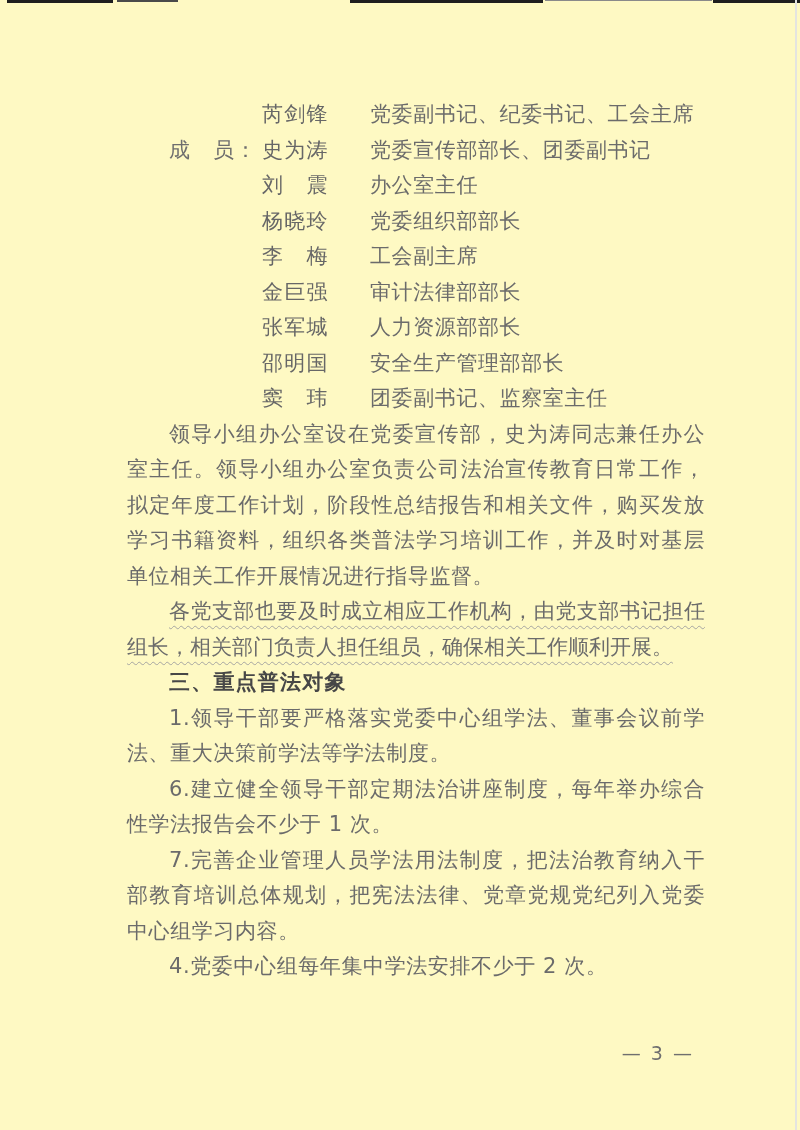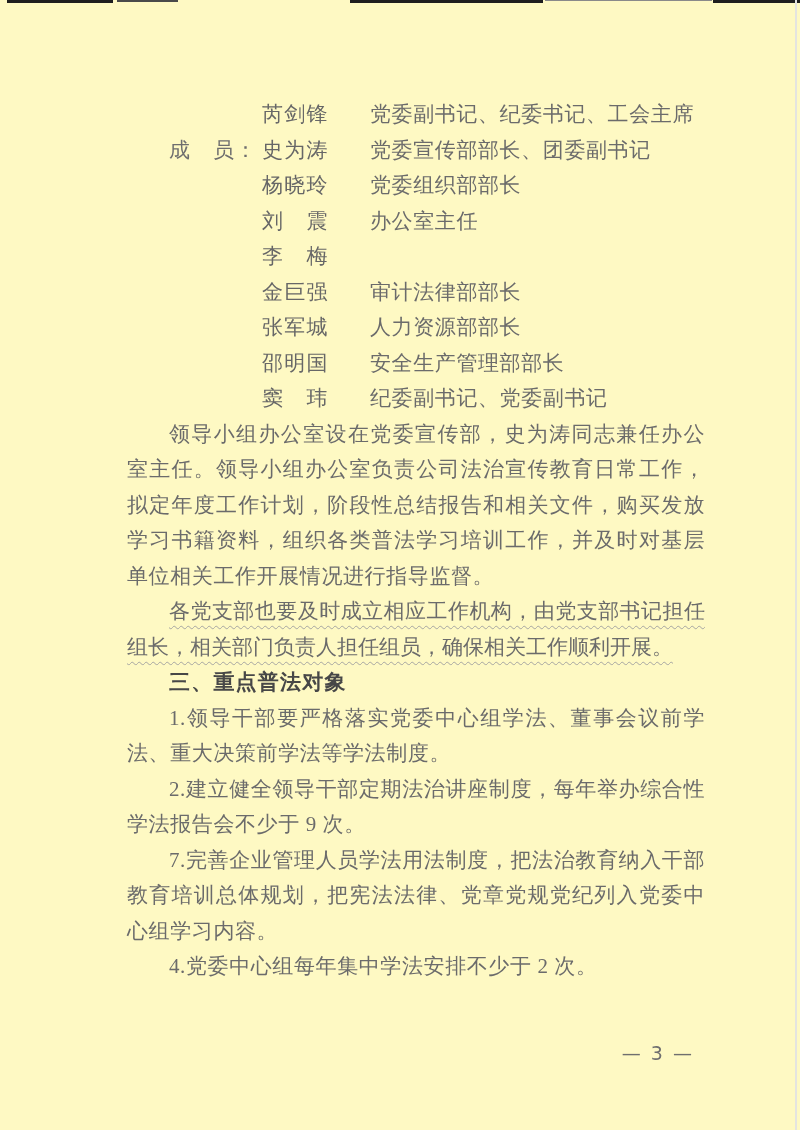--- a/index.html
+++ b/index.html
@@ -23,21 +23,21 @@
 
   .content{
     position:absolute;
     left:127px;top:97px;
     width:578px;
     font-size:21px;
     line-height:35.5px;
     letter-spacing:0.6px;
     text-align:justify;
   }
-  .content p{margin:0;text-indent:2em;font-family:Liberation Serif, serif;}
+  .content p{margin:0;text-indent:2em;}
 
   
   .member-list{width:100%;}
   .mrow{display:flex;height:35.5px;white-space:nowrap;}
   .mlabel{flex:0 0 135px;box-sizing:border-box;padding-left:42px;letter-spacing:1px;color:#6e6e6e;}
   .mname{flex:0 0 66px;text-align:justify;text-align-last:justify;color:#676767;}
   .mtitle{margin-left:42px;color:#6b6b6b;}
 
   .p2{letter-spacing:0;}
   .wavy{
@@ -78,63 +78,64 @@
         <div class="mname">芮剑锋</div>
         <div class="mtitle">党委副书记、纪委书记、工会主席</div>
       </div>
       <div class="mrow">
         <div class="mlabel">成　员：</div>
         <div class="mname">史为涛</div>
         <div class="mtitle">党委宣传部部长、团委副书记</div>
       </div>
       <div class="mrow">
         <div class="mlabel"></div>
+        <div class="mname">刘　震</div>
+        <div class="mtitle">办公室主任</div>
+      </div>
+      <div class="mrow">
+        <div class="mlabel"></div>
         <div class="mname">杨晓玲</div>
         <div class="mtitle">党委组织部部长</div>
       </div>
       <div class="mrow">
         <div class="mlabel"></div>
-        <div class="mname">刘　震</div>
-        <div class="mtitle">办公室主任</div>
-      </div>
-      <div class="mrow">
-        <div class="mlabel"></div>
         <div class="mname">李　梅</div>
+        <div class="mtitle">工会副主席</div>
       </div>
       <div class="mrow">
         <div class="mlabel"></div>
         <div class="mname">金巨强</div>
         <div class="mtitle">审计法律部部长</div>
       </div>
       <div class="mrow">
         <div class="mlabel"></div>
         <div class="mname">张军城</div>
         <div class="mtitle">人力资源部部长</div>
       </div>
       <div class="mrow">
         <div class="mlabel"></div>
         <div class="mname">邵明国</div>
         <div class="mtitle">安全生产管理部部长</div>
       </div>
       <div class="mrow">
         <div class="mlabel"></div>
         <div class="mname">窦　玮</div>
-        <div class="mtitle">纪委副书记、党委副书记</div>
+        <div class="mtitle">团委副书记、监察室主任</div>
       </div>
     </div>
 
     <p class="p1">领导小组办公室设在党委宣传部，史为涛同志兼任办公室主任。领导小组办公室负责公司法治宣传教育日常工作，拟定年度工作计划，阶段性总结报告和相关文件，购买发放学习书籍资料，组织各类普法学习培训工作，并及时对基层单位相关工作开展情况进行指导监督。</p>
 
     <p class="p2"><span class="wavy">各党支部也要及时成立相应工作机构，由党支部书记担任组长，相关部门负责人担任组员，确保相关工作顺利开展。</span></p>
 
     <p class="heading">三、重点普法对象</p>
 
 
     <p class="item">1.领导干部要严格落实党委中心组学法、董事会议前学法、重大决策前学法等学法制度。</p>
-    <p class="item">2.建立健全领导干部定期法治讲座制度，每年举办综合性学法报告会不少于 9 次。</p>
+    <p class="item">6.建立健全领导干部定期法治讲座制度，每年举办综合性学法报告会不少于 1 次。</p>
     <p class="item">7.完善企业管理人员学法用法制度，把法治教育纳入干部教育培训总体规划，把宪法法律、党章党规党纪列入党委中心组学习内容。</p>
     <p class="item">4.党委中心组每年集中学法安排不少于 2 次。</p>
 
   </div>
 
   <div class="pagenum">— 3 —</div>
 
 </div>
 
 </body></html>

